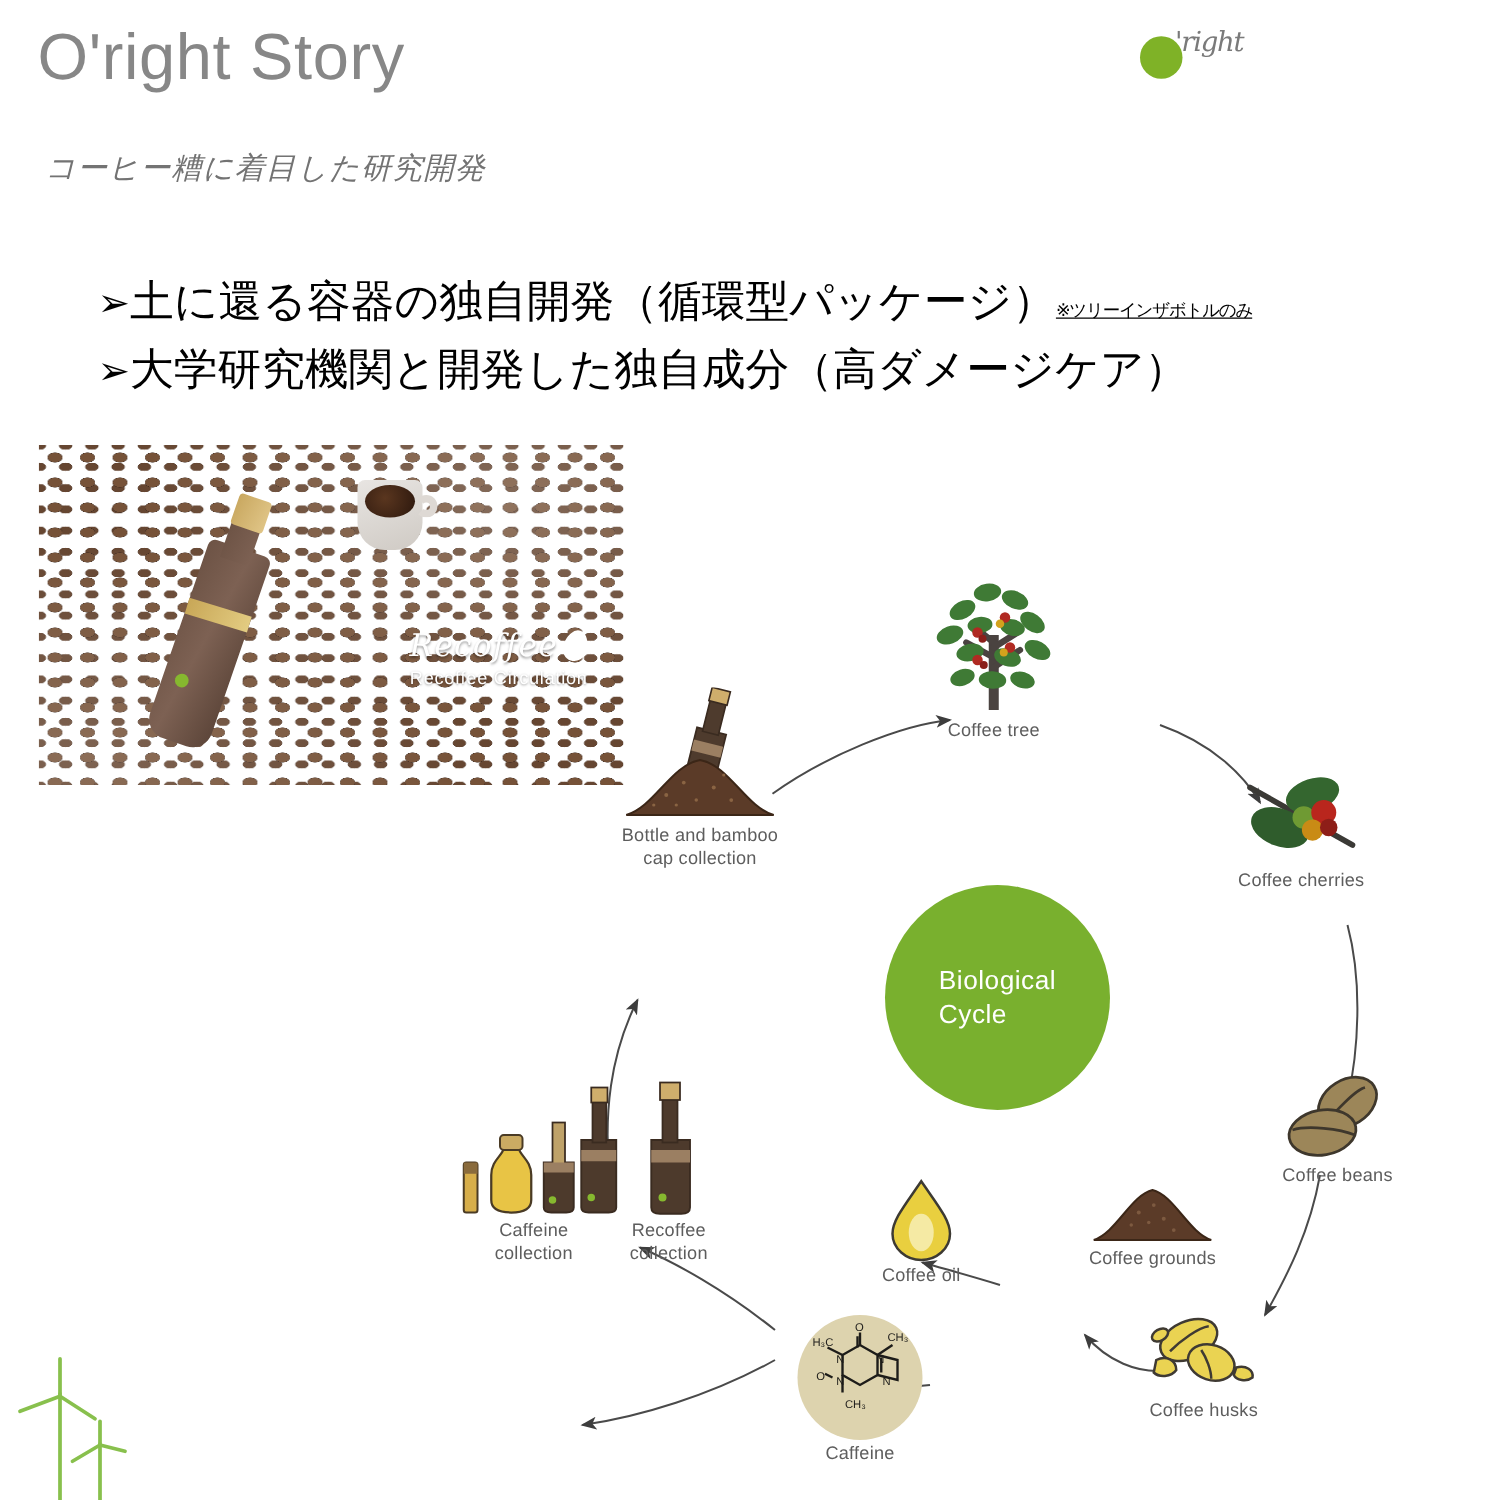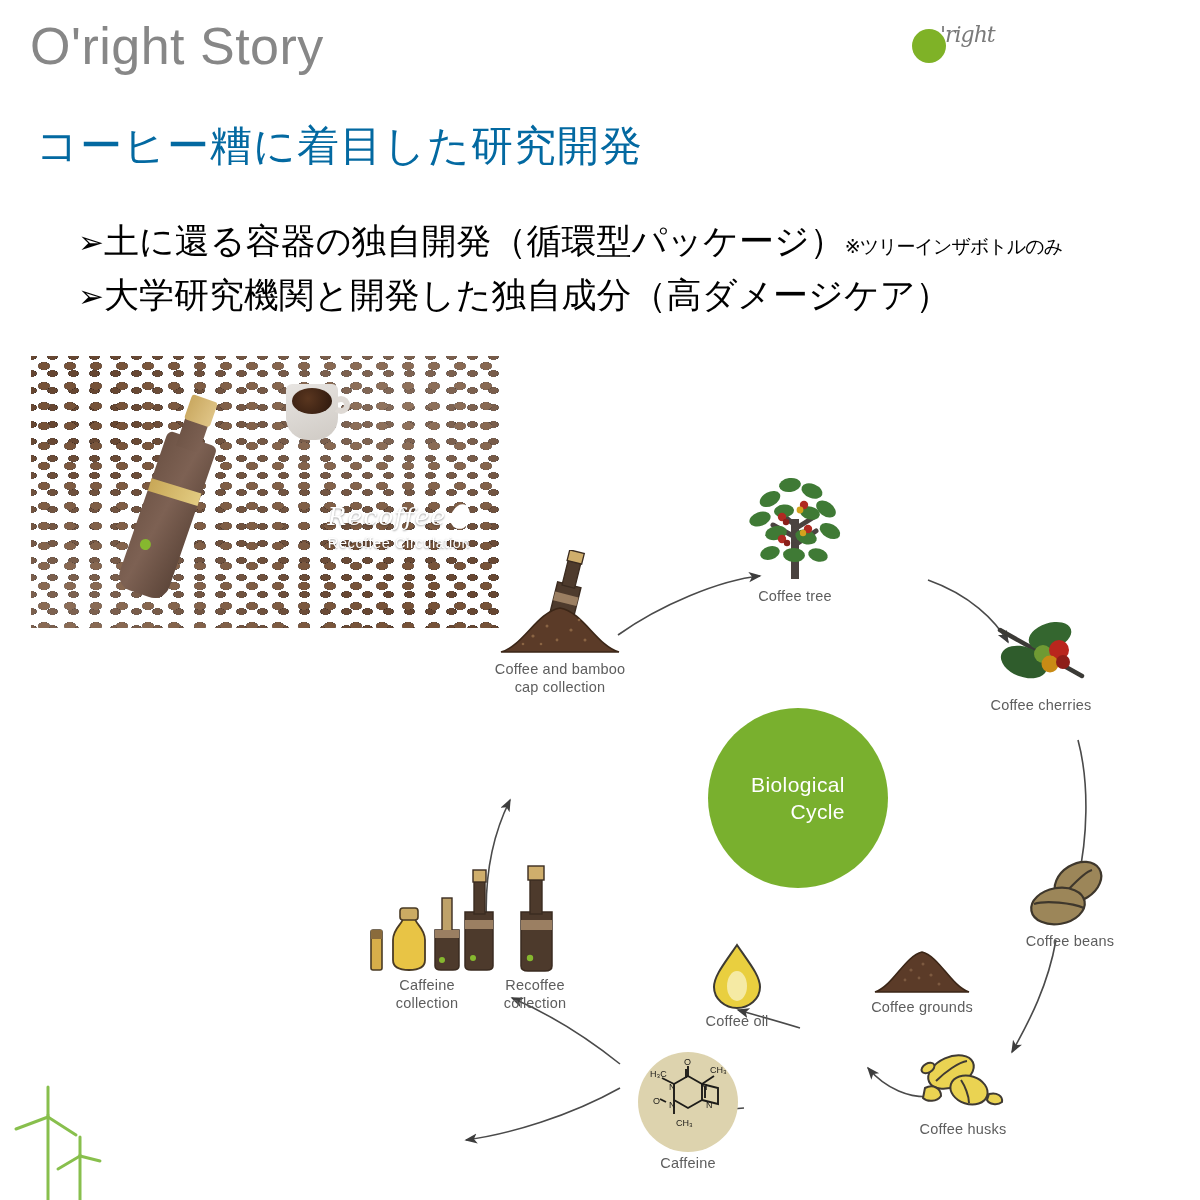--- a/index.html
+++ b/index.html
@@ -24,33 +24,33 @@
   }
   #brand-word {
     position: absolute; left: 28px; top: 0px;
     font-family: "DejaVu Serif", serif;
     font-style: italic; font-size: 22px; color: #7a7a7a;
     letter-spacing: -1px;
   }
 
   #subtitle {
     position: absolute; left: 36px; top: 118px;
-    font-size: 42px; color: #0369a1; font-weight: 400;
-    letter-spacing: 1px; white-space: nowrap;
+    font-size: 24px; color: #737373; font-weight: 400;
+    letter-spacing: 1px; white-space: nowrap; font-style: italic;
   }
 
   .bullet-line {
     position: absolute; left: 78px;
     font-size: 35px; color: #000; white-space: nowrap;
     letter-spacing: 0px;
   }
   #bullet-0 { top: 218px; }
   #bullet-1 { top: 272px; }
   .bullet-mark { font-size: 31px; }
-  .bullet-note { font-size: 19px; letter-spacing: -1px; }
+  .bullet-note { font-size: 14px; letter-spacing: -1px; text-decoration: underline; }
 
   
   #photo {
     position: absolute; left: 31px; top: 356px;
     width: 468px; height: 272px;
     background:
       radial-gradient(ellipse 60px 36px at 14% 22%, #4a2a1a 0 40%, transparent 43%),
       radial-gradient(ellipse 38px 24px at 34% 12%, #3c2115 0 45%, transparent 48%),
       radial-gradient(ellipse 44px 28px at 72% 30%, #50301e 0 45%, transparent 48%),
       radial-gradient(ellipse 52px 30px at 90% 62%, #3a2014 0 45%, transparent 48%),
@@ -148,21 +148,21 @@
   }
   .node-art { position: relative; margin: 0 auto; }
 
   #center-circle {
     position: absolute; left: 378px; top: 268px;
     width: 180px; height: 180px; border-radius: 50%;
     background: #79b02e;
     display: flex; align-items: center; justify-content: center;
   }
   #center-label {
-    color: #fff; font-size: 21px; line-height: 1.3; text-align: right;
+    color: #fff; font-size: 21px; line-height: 1.3; text-align: left;
     letter-spacing: .4px;
   }
 
   
   #turbines { position: absolute; left: 12px; bottom: 0px; width: 120px; height: 115px; }
 </style>
 </head>
 <body>
 
 <div id="slide">
@@ -219,21 +219,21 @@
         <path d="M726,500 C718,545 700,580 682,612"></path>
         <path d="M606,656 C580,660 555,648 538,628"></path>
         <path d="M470,588 C444,580 425,575 408,570"></path>
         <path d="M414,668 C380,672 350,670 318,660"></path>
         <path d="M290,624 C250,592 210,570 182,558"></path>
         <path d="M290,648 C240,676 180,694 136,700"></path>
         <path d="M160,520 C150,450 160,400 180,360"></path>
       </g>
     </svg>
 
-    <div class="node" style="left:395px; top:27px; width:140px;">
+    <div class="node" style="left:395px; top:16px; width:140px;">
       <div class="node-art" style="width:110px;height:120px;">
         <svg width="110" height="120" viewBox="0 0 110 120">
           <rect x="51" y="52" width="8" height="60" fill="#4a4340"></rect>
           <path d="M55,70 L33,58 M55,78 L76,64 M55,58 L40,46 M55,62 L74,50" stroke="#4a4340" stroke-width="5" fill="none" stroke-linecap="round"></path>
           <g fill="#3f7a35">
             <ellipse cx="30" cy="32" rx="11" ry="7" transform="rotate(-28 30 32)"></ellipse>
             <ellipse cx="50" cy="18" rx="11" ry="7" transform="rotate(-8 50 18)"></ellipse>
             <ellipse cx="72" cy="24" rx="11" ry="7" transform="rotate(22 72 24)"></ellipse>
             <ellipse cx="86" cy="42" rx="11" ry="7" transform="rotate(36 86 42)"></ellipse>
             <ellipse cx="20" cy="52" rx="11" ry="7" transform="rotate(-20 20 52)"></ellipse>
@@ -420,21 +420,21 @@
               <circle cx="62" cy="76" r="1.5"></circle>
             <circle cx="86" cy="80" r="1.6"></circle>
               <circle cx="100" cy="90" r="1.5"></circle>
             <circle cx="72" cy="90" r="1.4"></circle>
               <circle cx="56" cy="94" r="1.3"></circle>
             <circle cx="94" cy="70" r="1.3"></circle>
               <circle cx="38" cy="94" r="1.3"></circle>
           </g>
         </svg>
       </div>
-      <div class="node-label">Coffee and bamboo</div>
+      <div class="node-label">Bottle and bamboo</div>
       <div class="node-label">cap collection</div>
     </div>
 
     <div id="center-circle">
       <div id="center-label">
         <div>Biological</div>
         <div>Cycle</div>
       </div>
     </div>
   </div>

